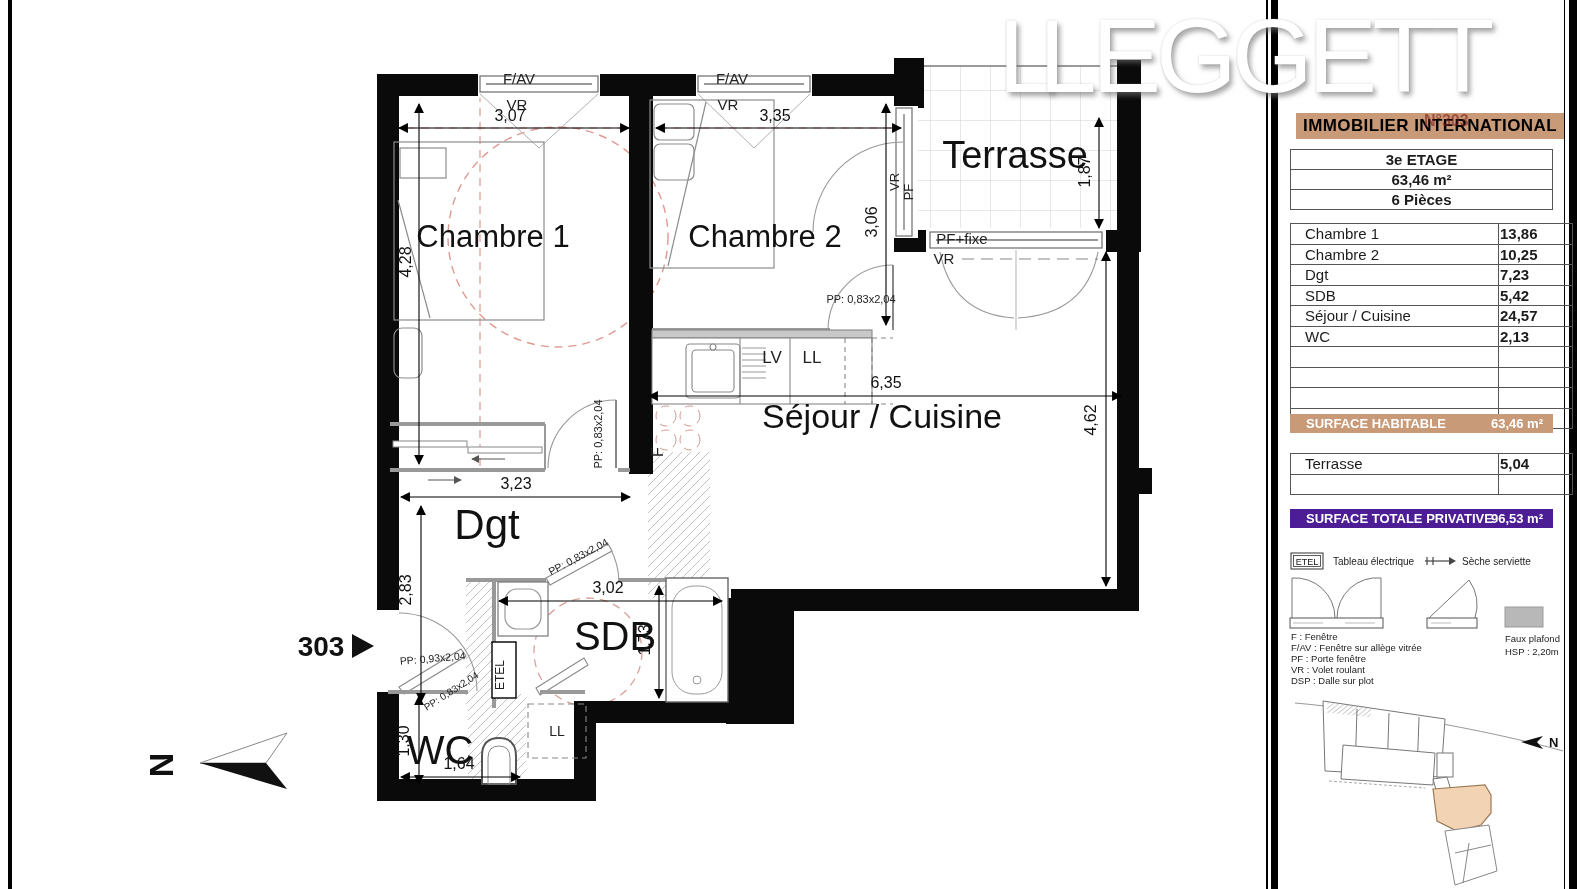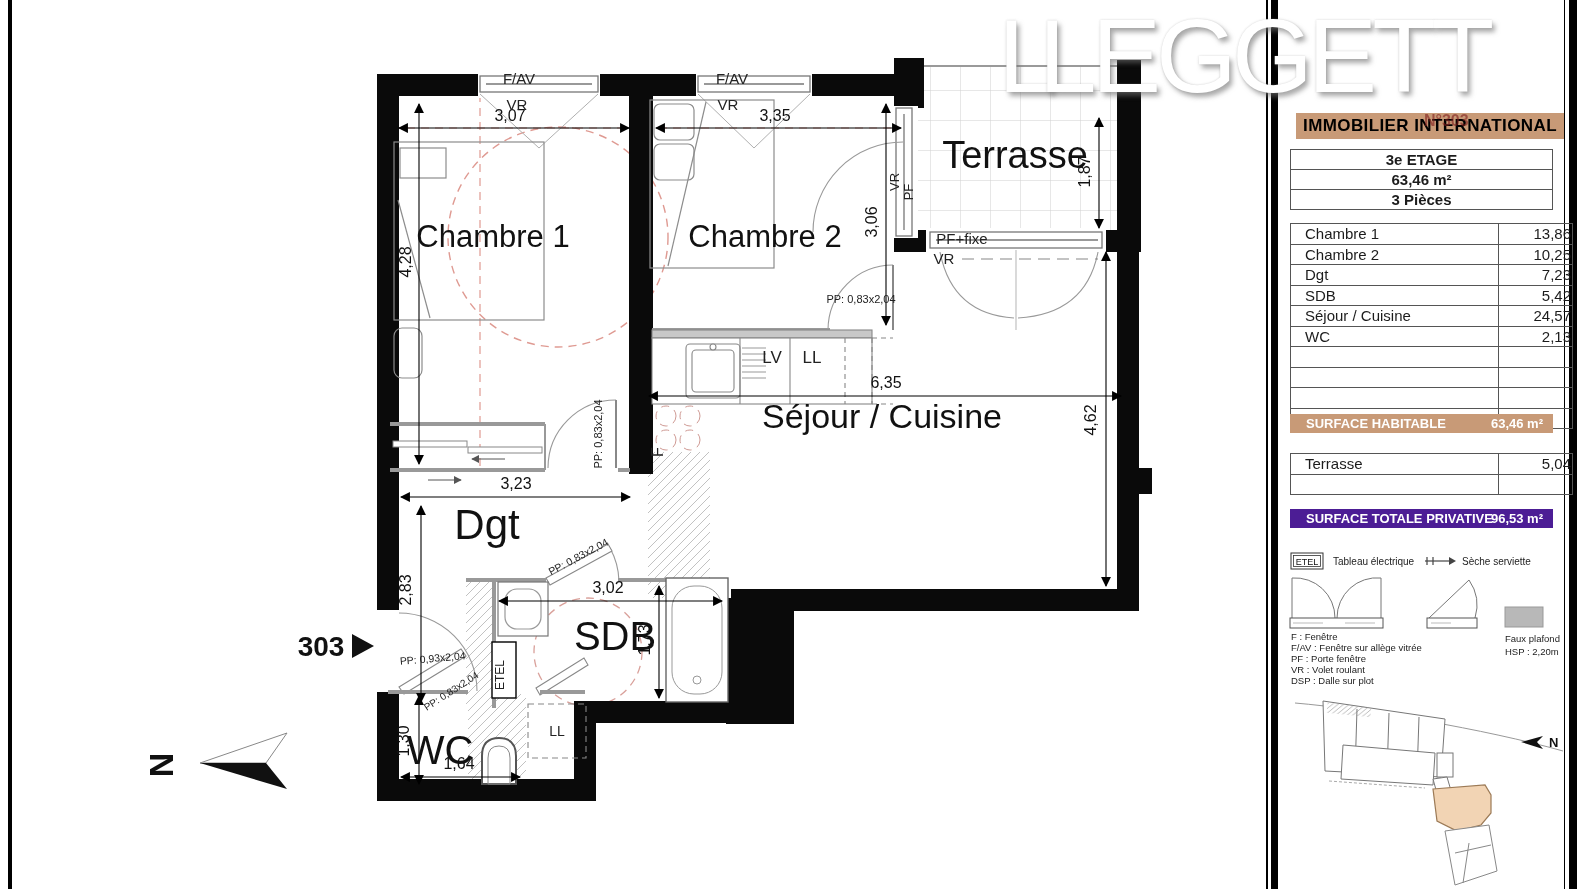--- a/index.html
+++ b/index.html
@@ -20,21 +20,21 @@
   
   table{border-collapse:collapse;position:absolute;table-layout:fixed;}
   td{border:1px solid #555;font-size:15px;color:#1c1c1c;overflow:hidden;white-space:nowrap;}
   .t-summary{left:1290px;top:149px;width:263px;}
   .t-summary td{height:16.5px;text-align:center;font-weight:700;}
   .t-rooms{left:1290px;top:223px;width:263px;}
   .t-rooms td{height:17.5px;}
   .t-terr{left:1290px;top:453px;width:263px;}
   .t-terr td{height:17.5px;}
   .c-label{width:192px;padding-left:14px;}
-  .c-val{width:71px;text-align:right;}
+  .c-val{width:71px;text-align:left;font-weight:bold;}
   .bandrow{position:absolute;left:1290px;width:263px;height:19px;color:#fff;font-weight:700;
     font-size:13px;line-height:19px;}
   .bandrow .l{position:absolute;left:16px;}
   .bandrow .r{position:absolute;right:10px;}
 </style>
 </head>
 <body>
 
 <div class="vline" style="left:8px;width:4px;"></div>
 
@@ -274,21 +274,21 @@
 
 <table class="t-summary">
   <tbody>
       <tr>
         <td>3e ETAGE</td>
       </tr>
   <tr>
         <td>63,46 m²</td>
       </tr>
   <tr>
-        <td>3 Pièces</td>
+        <td>6 Pièces</td>
       </tr>
 </tbody>
   </table>
 
 <table class="t-rooms">
   <tbody>
       <tr>
     <td class="c-label">Chambre 1</td>
     <td class="c-val">13,86</td>
       </tr>

